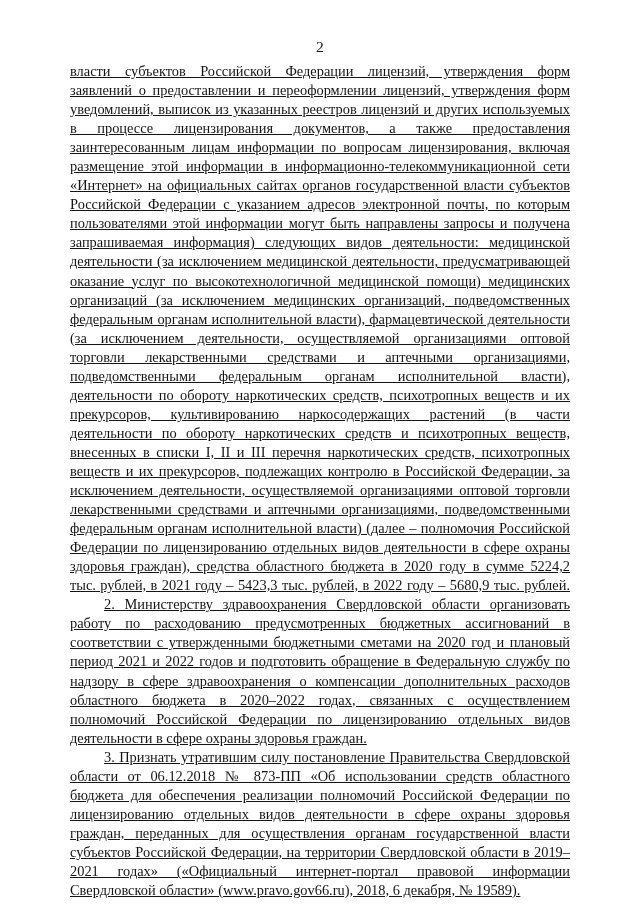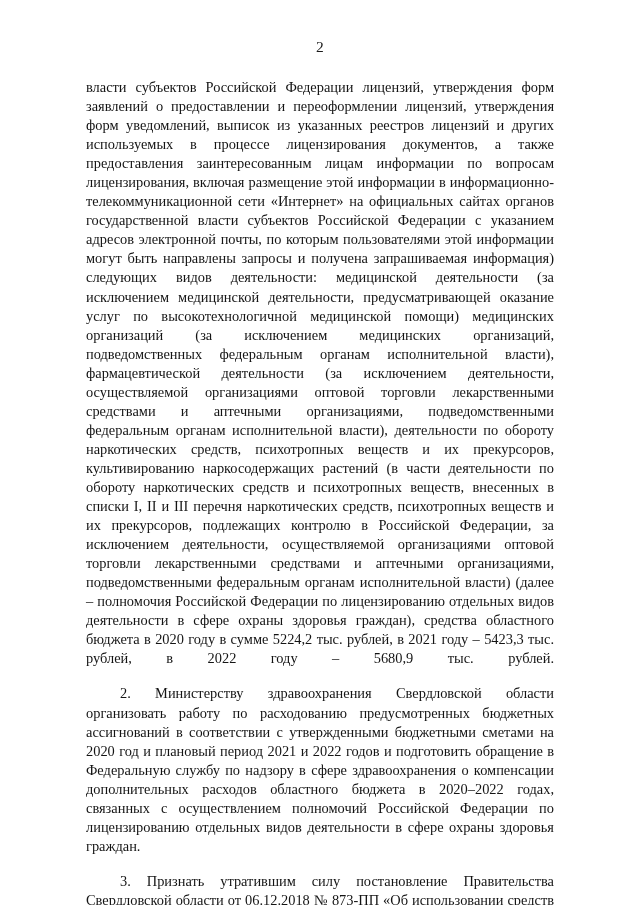--- a/index.html
+++ b/index.html
@@ -40,24 +40,25 @@
     left: 70px;
     width: 500px;
     font-size: 14.4px;
     line-height: 19.05px;
     text-align: justify;
     text-justify: inter-word;
     color: #141414;
     hyphens: none;
   }
   .para {
-    margin: 16px;
+    margin: 0;
     text-align: justify;
     text-justify: inter-word;
     text-indent: 0;
+    text-decoration: underline;
   }
   .para.indented {
     text-indent: 34px;
   }
   .para.last-flush {
     text-align-last: left;
   }
   
   .para.fully-justified {
     text-align-last: justify;

